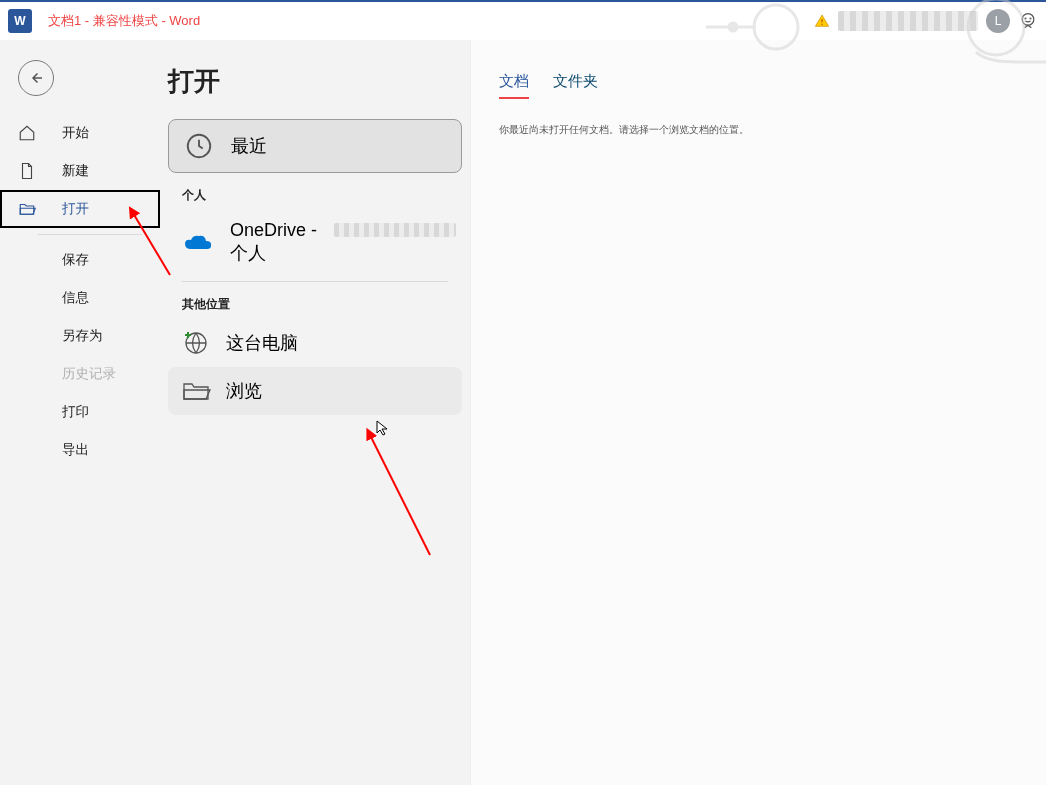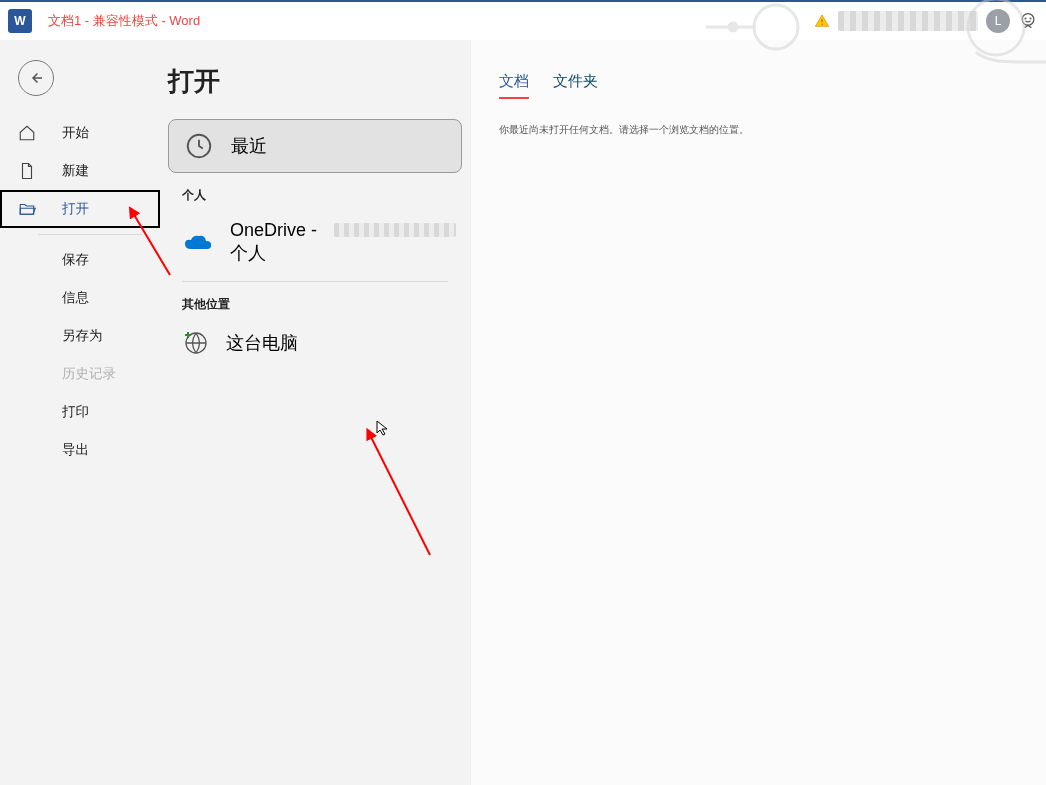--- a/index.html
+++ b/index.html
@@ -181,20 +181,29 @@
       <span class="loc-icon">
         <svg width="28" height="28" viewBox="0 0 28 28" fill="none" stroke="#555" stroke-width="1.3">
             <circle cx="14" cy="14" r="10"></circle>
             <path d="M4 14 H24 M14 4 Q7 14 14 24 M14 4 Q21 14 14 24"></path>
             <path d="M3 6 h6 M6 3 v6" stroke="#2e8b2e" stroke-width="2"></path>
           </svg>
       </span>
       <span>这台电脑</span>
     </div>
 
+    <div class="loc-item hover">
+      <span class="loc-icon">
+        <svg width="28" height="24" viewBox="0 0 28 24" fill="none" stroke="#555" stroke-width="1.3">
+            <path d="M2 5 H10 L12 8 H26 V20 H2 Z"></path>
+            <path d="M2 11 H28 L24 20 H2 Z"></path>
+          </svg>
+      </span>
+      <span>浏览</span>
+    </div>
   </div>
 
   <div class="right">
     <div class="tabs">
       <div class="tab active">文档</div>
       <div class="tab">文件夹</div>
     </div>
     <div class="hint">你最近尚未打开任何文档。请选择一个浏览文档的位置。</div>
   </div>
 </div>

